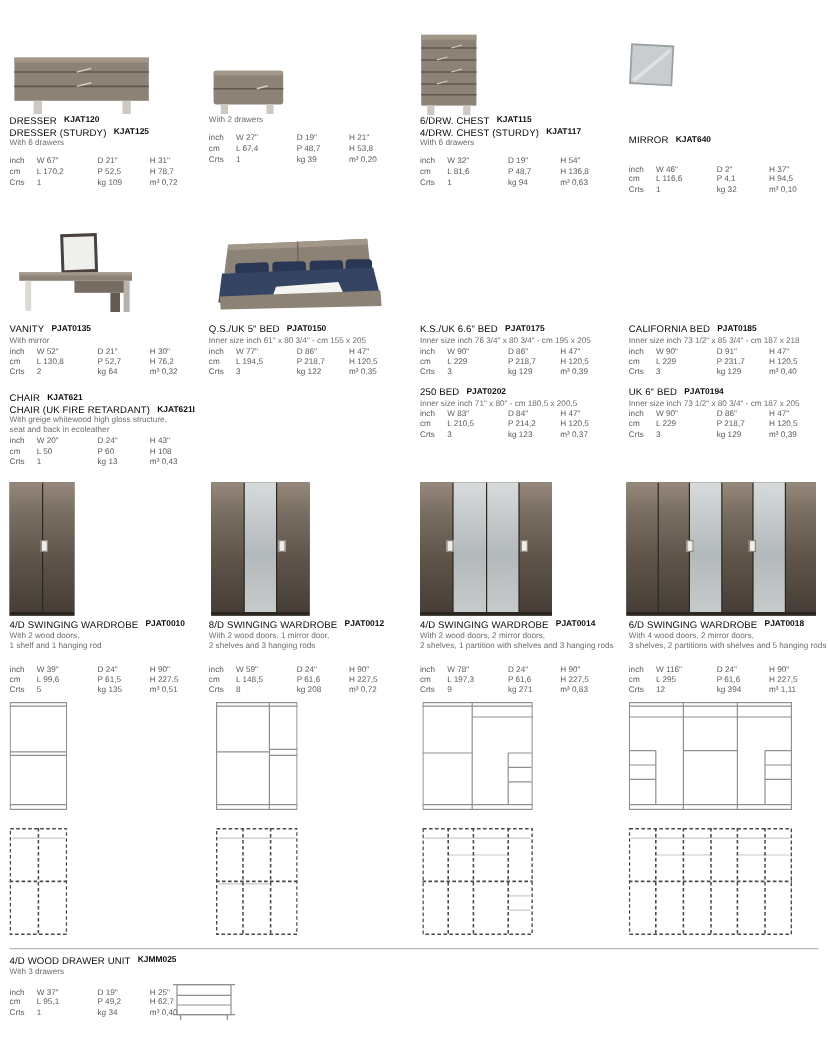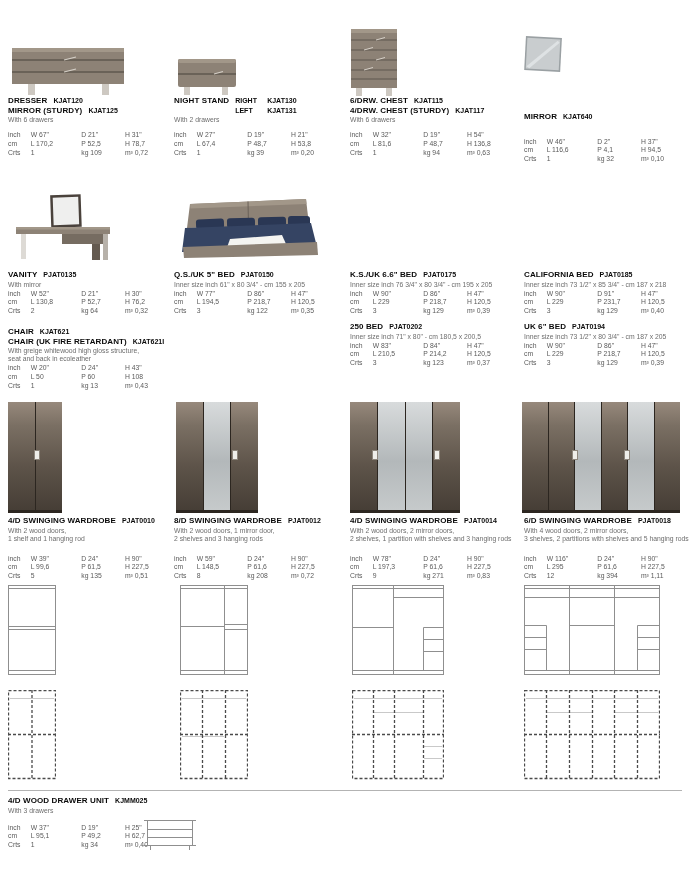--- a/index.html
+++ b/index.html
@@ -5,21 +5,21 @@
   html,body {margin:0;padding:0;}
   body {
     width:690px;height:887px;position:relative;background:#ffffff;
     font-family:"Liberation Sans", sans-serif;overflow:hidden;
   }
   .abs {position:absolute;}
 
   
   .prod {position:absolute;width:164px;}
   .p-trow {display:flex;align-items:flex-start;gap:6px;white-space:nowrap;}
-  .p-name {font-weight:700;font-size:8px;color:#0a0a0a;line-height:9.5px;letter-spacing:.1px;text-align:right;}
+  .p-name {font-weight:400;font-size:8px;color:#0a0a0a;line-height:9.5px;letter-spacing:.1px;text-align:right;}
   .p-code {font-weight:700;font-size:7px;color:#0a0a0a;line-height:9.5px;}
   .p-variants {display:inline-flex;flex-direction:column;}
   .p-vrow {display:flex;gap:6px;}
   .p-vlabel {font-weight:700;font-size:7px;color:#0a0a0a;line-height:9.5px;width:26px;}
   .p-desc-wrap {margin-top:1px;}
   .p-desc {font-size:6.8px;color:#6d6d6d;line-height:8px;white-space:nowrap;}
   .spec {margin-top:7px;}
   .tight .spec {margin-top:1px;}
   .gap-lg .spec {margin-top:12px;}
   .gap-dr .spec {margin-top:9px;}
@@ -142,21 +142,21 @@
   <div class="whandle" style="left:50px;top:48px"></div>
   <div class="whandle" style="left:102px;top:48px"></div>
 </div>
 
 <section class="prod" style="left:8px;top:96px">
     <div class="p-trow">
       <span class="p-name">DRESSER</span>
       <span class="p-code">KJAT120</span>
     </div>
     <div class="p-trow">
-      <span class="p-name">MIRROR (STURDY)</span>
+      <span class="p-name">DRESSER (STURDY)</span>
       <span class="p-code">KJAT125</span>
     </div>
     <div class="p-desc-wrap">
       <div class="p-desc">With 6 drawers</div>
     </div>
     <div class="spec">
       <div class="spec-row">
         <span class="spec-cell c0">inch</span>
         <span class="spec-cell c1">W 67"</span>
         <span class="spec-cell c2">D 21"</span>
@@ -170,33 +170,20 @@
       </div>
       <div class="spec-row">
         <span class="spec-cell c0">Crts</span>
         <span class="spec-cell c1">1</span>
         <span class="spec-cell c2">kg 109</span>
         <span class="spec-cell c3">m³ 0,72</span>
       </div>
     </div>
   </section>
 <section class="prod" style="left:174px;top:96px">
-    <div class="p-trow">
-      <span class="p-name">NIGHT STAND</span>
-      <span class="p-variants">
-        <span class="p-vrow">
-          <span class="p-vlabel">RIGHT</span>
-          <span class="p-code">KJAT130</span>
-        </span>
-        <span class="p-vrow">
-          <span class="p-vlabel">LEFT</span>
-          <span class="p-code">KJAT131</span>
-        </span>
-      </span>
-    </div>
     <div class="p-desc-wrap">
       <div class="p-desc">With 2 drawers</div>
     </div>
     <div class="spec">
       <div class="spec-row">
         <span class="spec-cell c0">inch</span>
         <span class="spec-cell c1">W 27"</span>
         <span class="spec-cell c2">D 19"</span>
         <span class="spec-cell c3">H 21"</span>
       </div>

